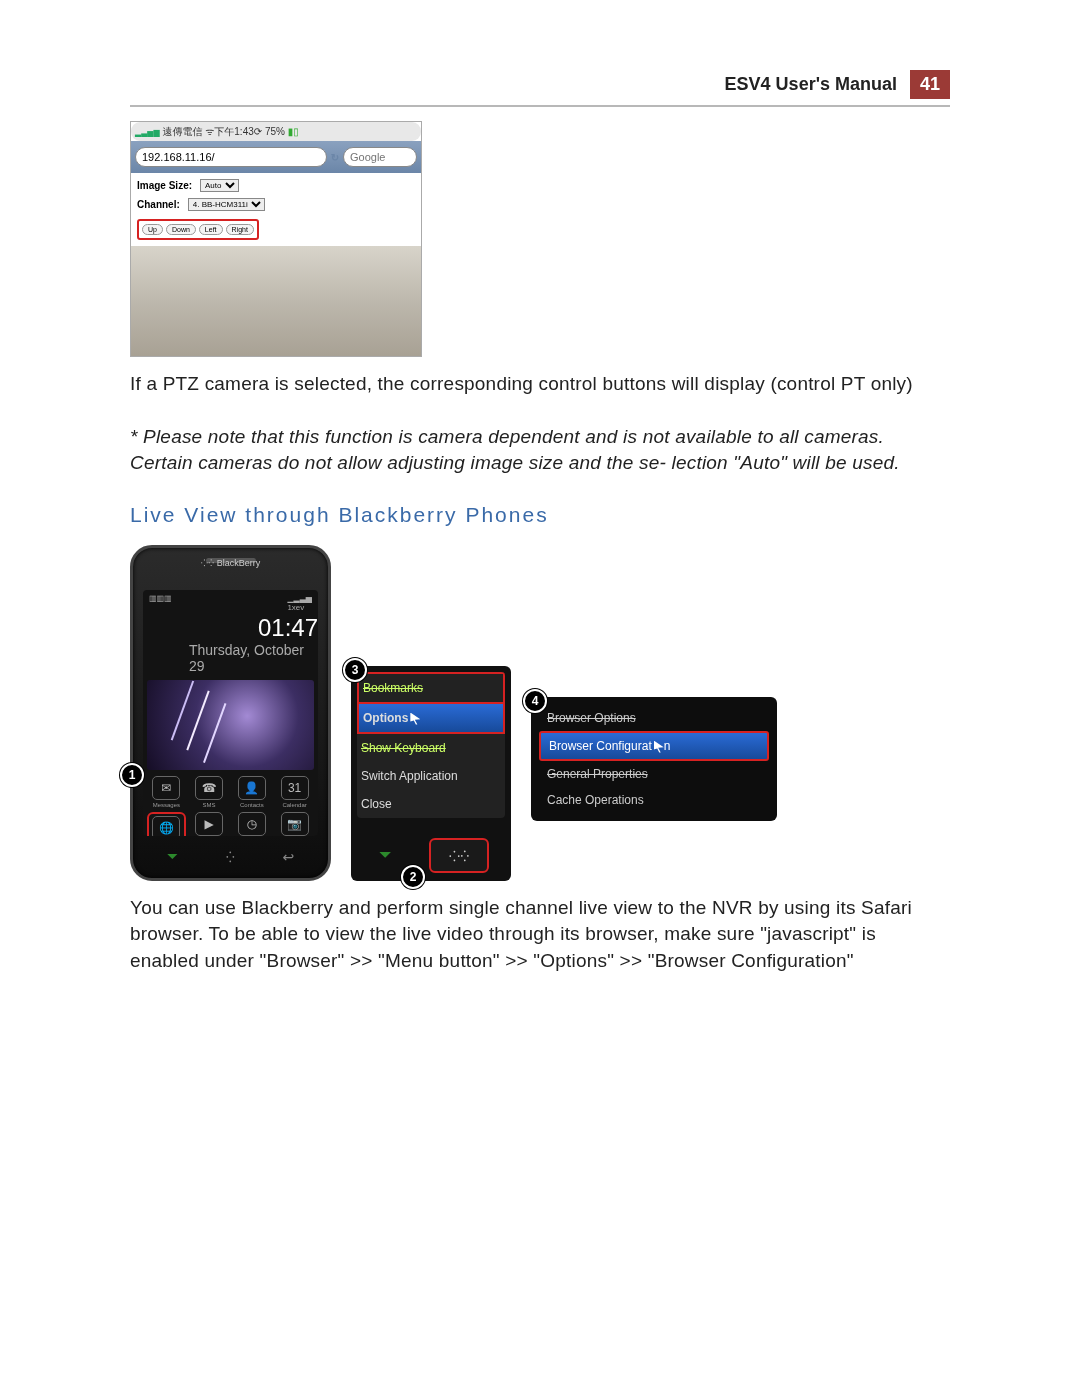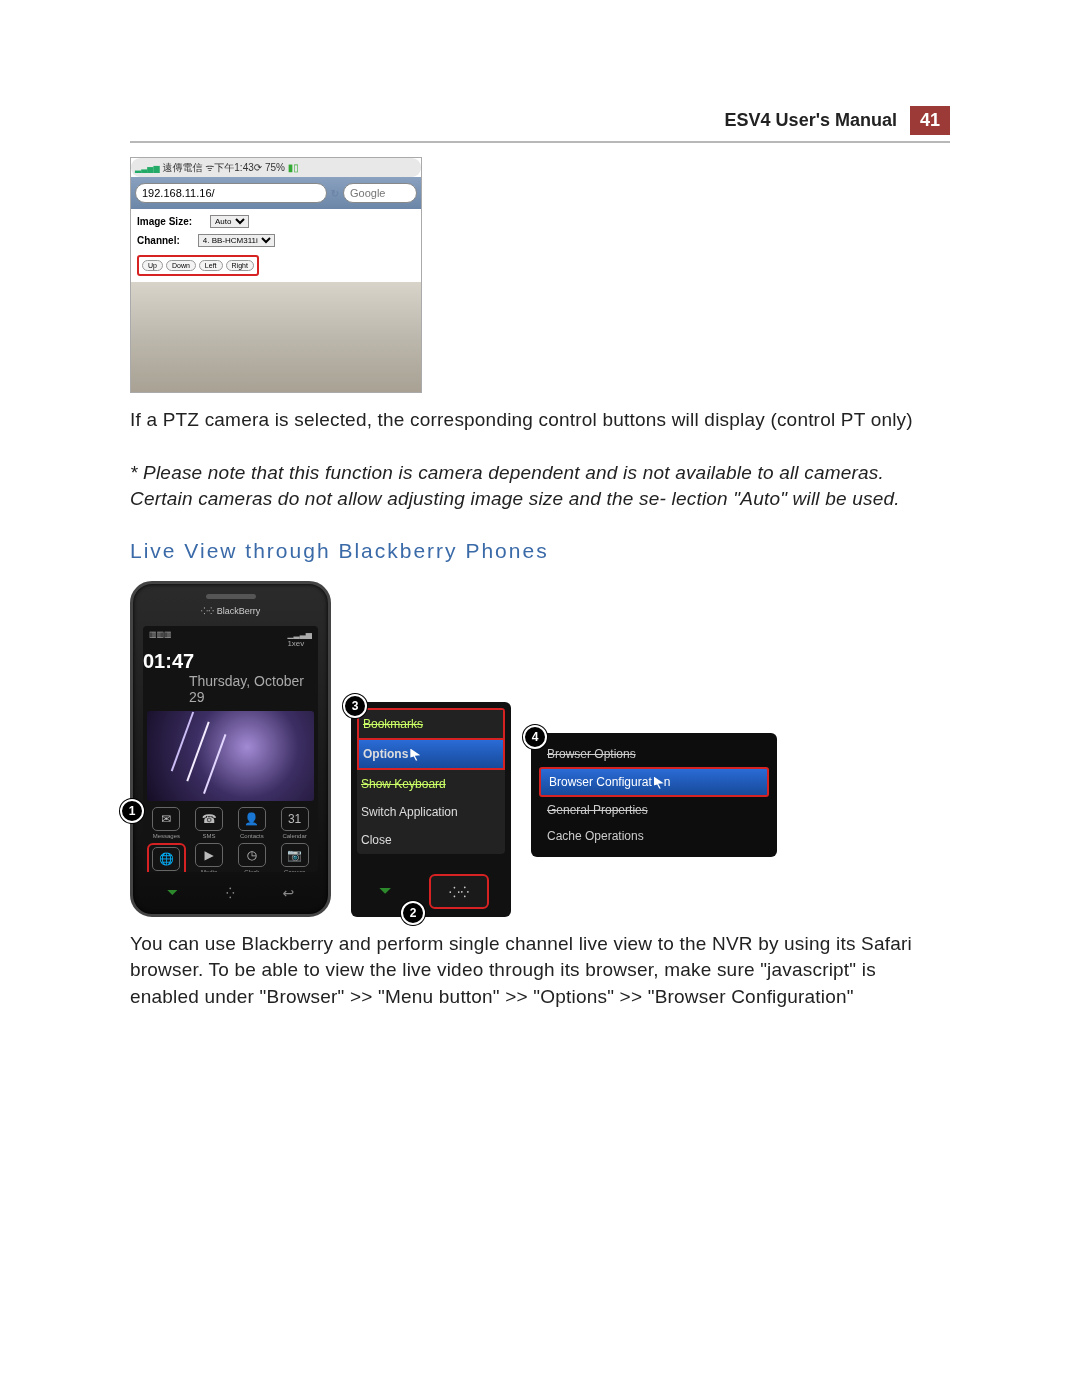--- a/index.html
+++ b/index.html
@@ -20,21 +20,20 @@
     font-weight: bold;
     font-size: 18px;
     margin-bottom: 6px;
   }
   .header .page-num {
     display: inline-block;
     background: #9b3a36;
     color: #fff;
     padding: 4px 10px;
     margin-left: 8px;
-    margin-top: 36px;
   }
   .hr {
     border-top: 2px solid #b8b8b8;
     margin-bottom: 14px;
   }
   
   .shot1 {
     width: 290px;
     background: #fff;
     border: 1px solid #aaa;
@@ -53,21 +52,21 @@
   }
   .shot1 .addr{
     background:linear-gradient(#8aa1bf,#6b86a8);
     padding:6px 4px;display:flex;gap:0;align-items:center;
   }
   .shot1 .addr input[type=text]{border-radius:10px;padding:3px 6px;font-size:11px;}
   .shot1 .addr .u{flex:1;border:1px solid #888;}
   .shot1 .addr .g{width:60px;border:1px solid #888;color:#888;}
   .shot1 .addr .reload{width:16px;text-align:center;color:#6b86a8;font-weight:bold;}
   .shot1 .controls{padding:6px;font-size:10px;color:#000;}
-  .shot1 .controls .row{display:flex;align-items:center;gap:18px;margin-bottom:6px;font-weight:bold;}
+  .shot1 .controls .row{display:flex;align-items:center;gap:8px;margin-bottom:6px;font-weight:bold;}
   .shot1 .controls select{font-size:8px;border:1px solid #888;background:#eee;}
   .shot1 .ptz{
     border:2px solid #d62222;display:inline-flex;gap:3px;padding:3px;
     border-radius:3px;margin-top:2px;
   }
   .shot1 .ptz span{font-size:7px;border:1px solid #999;border-radius:6px;padding:1px 5px;background:#f4f4f4;}
   .shot1 .camview{
     height:110px;background:linear-gradient(#d8d4ca 0%,#bdb8ad 50%,#a8a194 100%);
     position:relative;
   }
@@ -93,27 +92,27 @@
   
   .bbphone{position:relative;}
   .bbphone .frame{
     width:195px;height:330px;border-radius:22px;
     background:linear-gradient(#2b2b2b,#0c0c0c);
     border:3px solid #444;box-shadow:0 0 4px #000 inset;
     position:relative;overflow:hidden;
   }
   .bbphone .earp{position:absolute;top:10px;left:50%;transform:translateX(-50%);
     width:50px;height:5px;border-radius:3px;background:#555;}
-  .bbphone .logo{position:absolute;top:20px;width:100%;text-align:center;color:#ccc;font-size:9px;}
+  .bbphone .logo{position:absolute;top:8px;width:100%;text-align:center;color:#ccc;font-size:9px;}
   .bbphone .screen{
     position:absolute;top:42px;left:10px;right:10px;bottom:42px;
     background:#131313;border-radius:4px;overflow:hidden;
   }
   .bbphone .sbar{display:flex;justify-content:space-between;padding:4px 6px;color:#aaa;font-size:8px;}
-  .bbphone .clock{text-align:left;color:#fff;font-size:20px;font-weight:700;margin-top:-2px;}
+  .bbphone .clock{text-align:right;color:#fff;font-size:24px;font-weight:400;margin-top:-2px;}
   .bbphone .date{text-align:left;color:#aaa;font-size:14px;margin-bottom:6px;margin-left:46px;}
   .bbphone .sky{height:90px;background:radial-gradient(circle at 60% 40%,#a38ad4 0%,#3c2e63 45%,#150d25 100%);position:relative;margin:0 4px;border-radius:3px;}
   .bbphone .sky::after{content:"";position:absolute;left:30%;top:10%;width:2px;height:70%;
     background:#f4ecff;transform:rotate(20deg);box-shadow:20px 6px 0 #e2d6ff,-18px -4px 0 #cbbdf5;}
   .bbphone .icons{display:grid;grid-template-columns:repeat(4,1fr);gap:4px;padding:6px 4px 2px 4px;}
   .bbphone .ic{text-align:center;color:#999;font-size:6px;}
   .bbphone .ic .box{width:26px;height:22px;margin:0 auto 2px auto;border:1px solid #666;border-radius:5px;display:flex;align-items:center;justify-content:center;color:#bbb;font-size:12px;}
   .bbphone .hi{border:2px solid #d62222;border-radius:6px;padding:2px;}
   .bbphone .navbar{position:absolute;bottom:8px;left:10px;right:10px;height:26px;display:flex;justify-content:space-around;align-items:center;color:#888;font-size:14px;}
   .bbphone .navbar span.green{color:#2c8a2c;}

